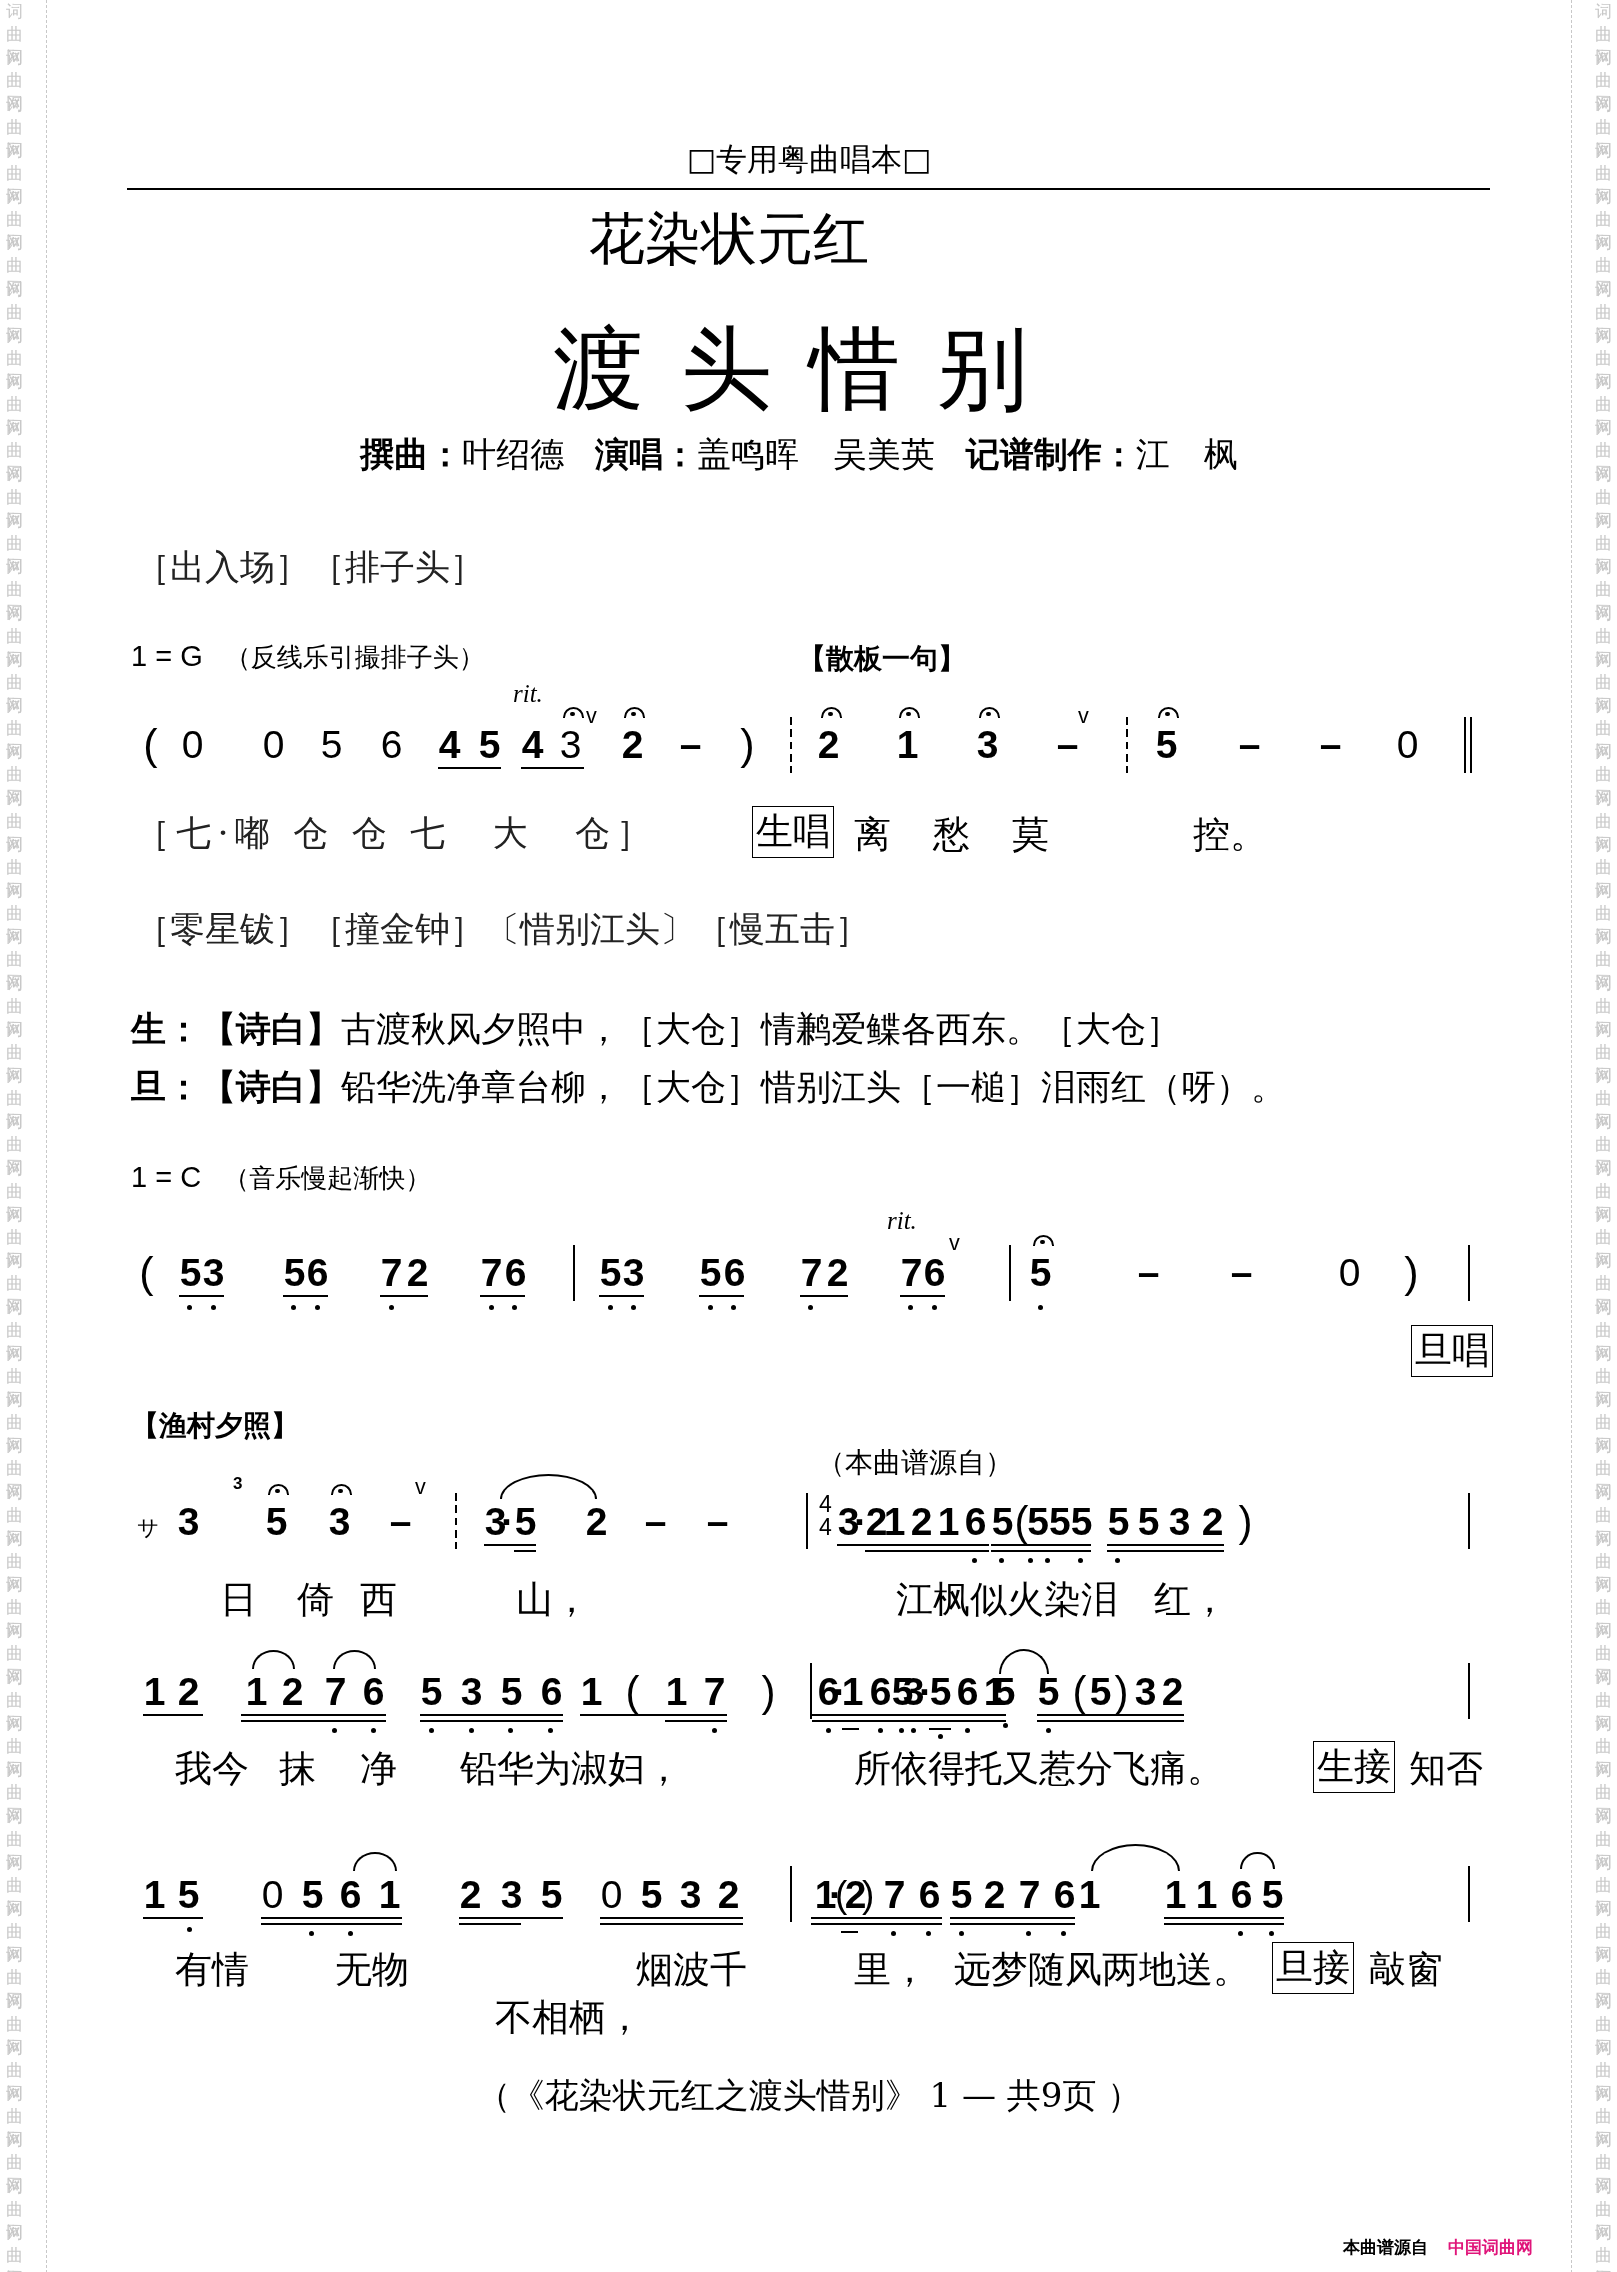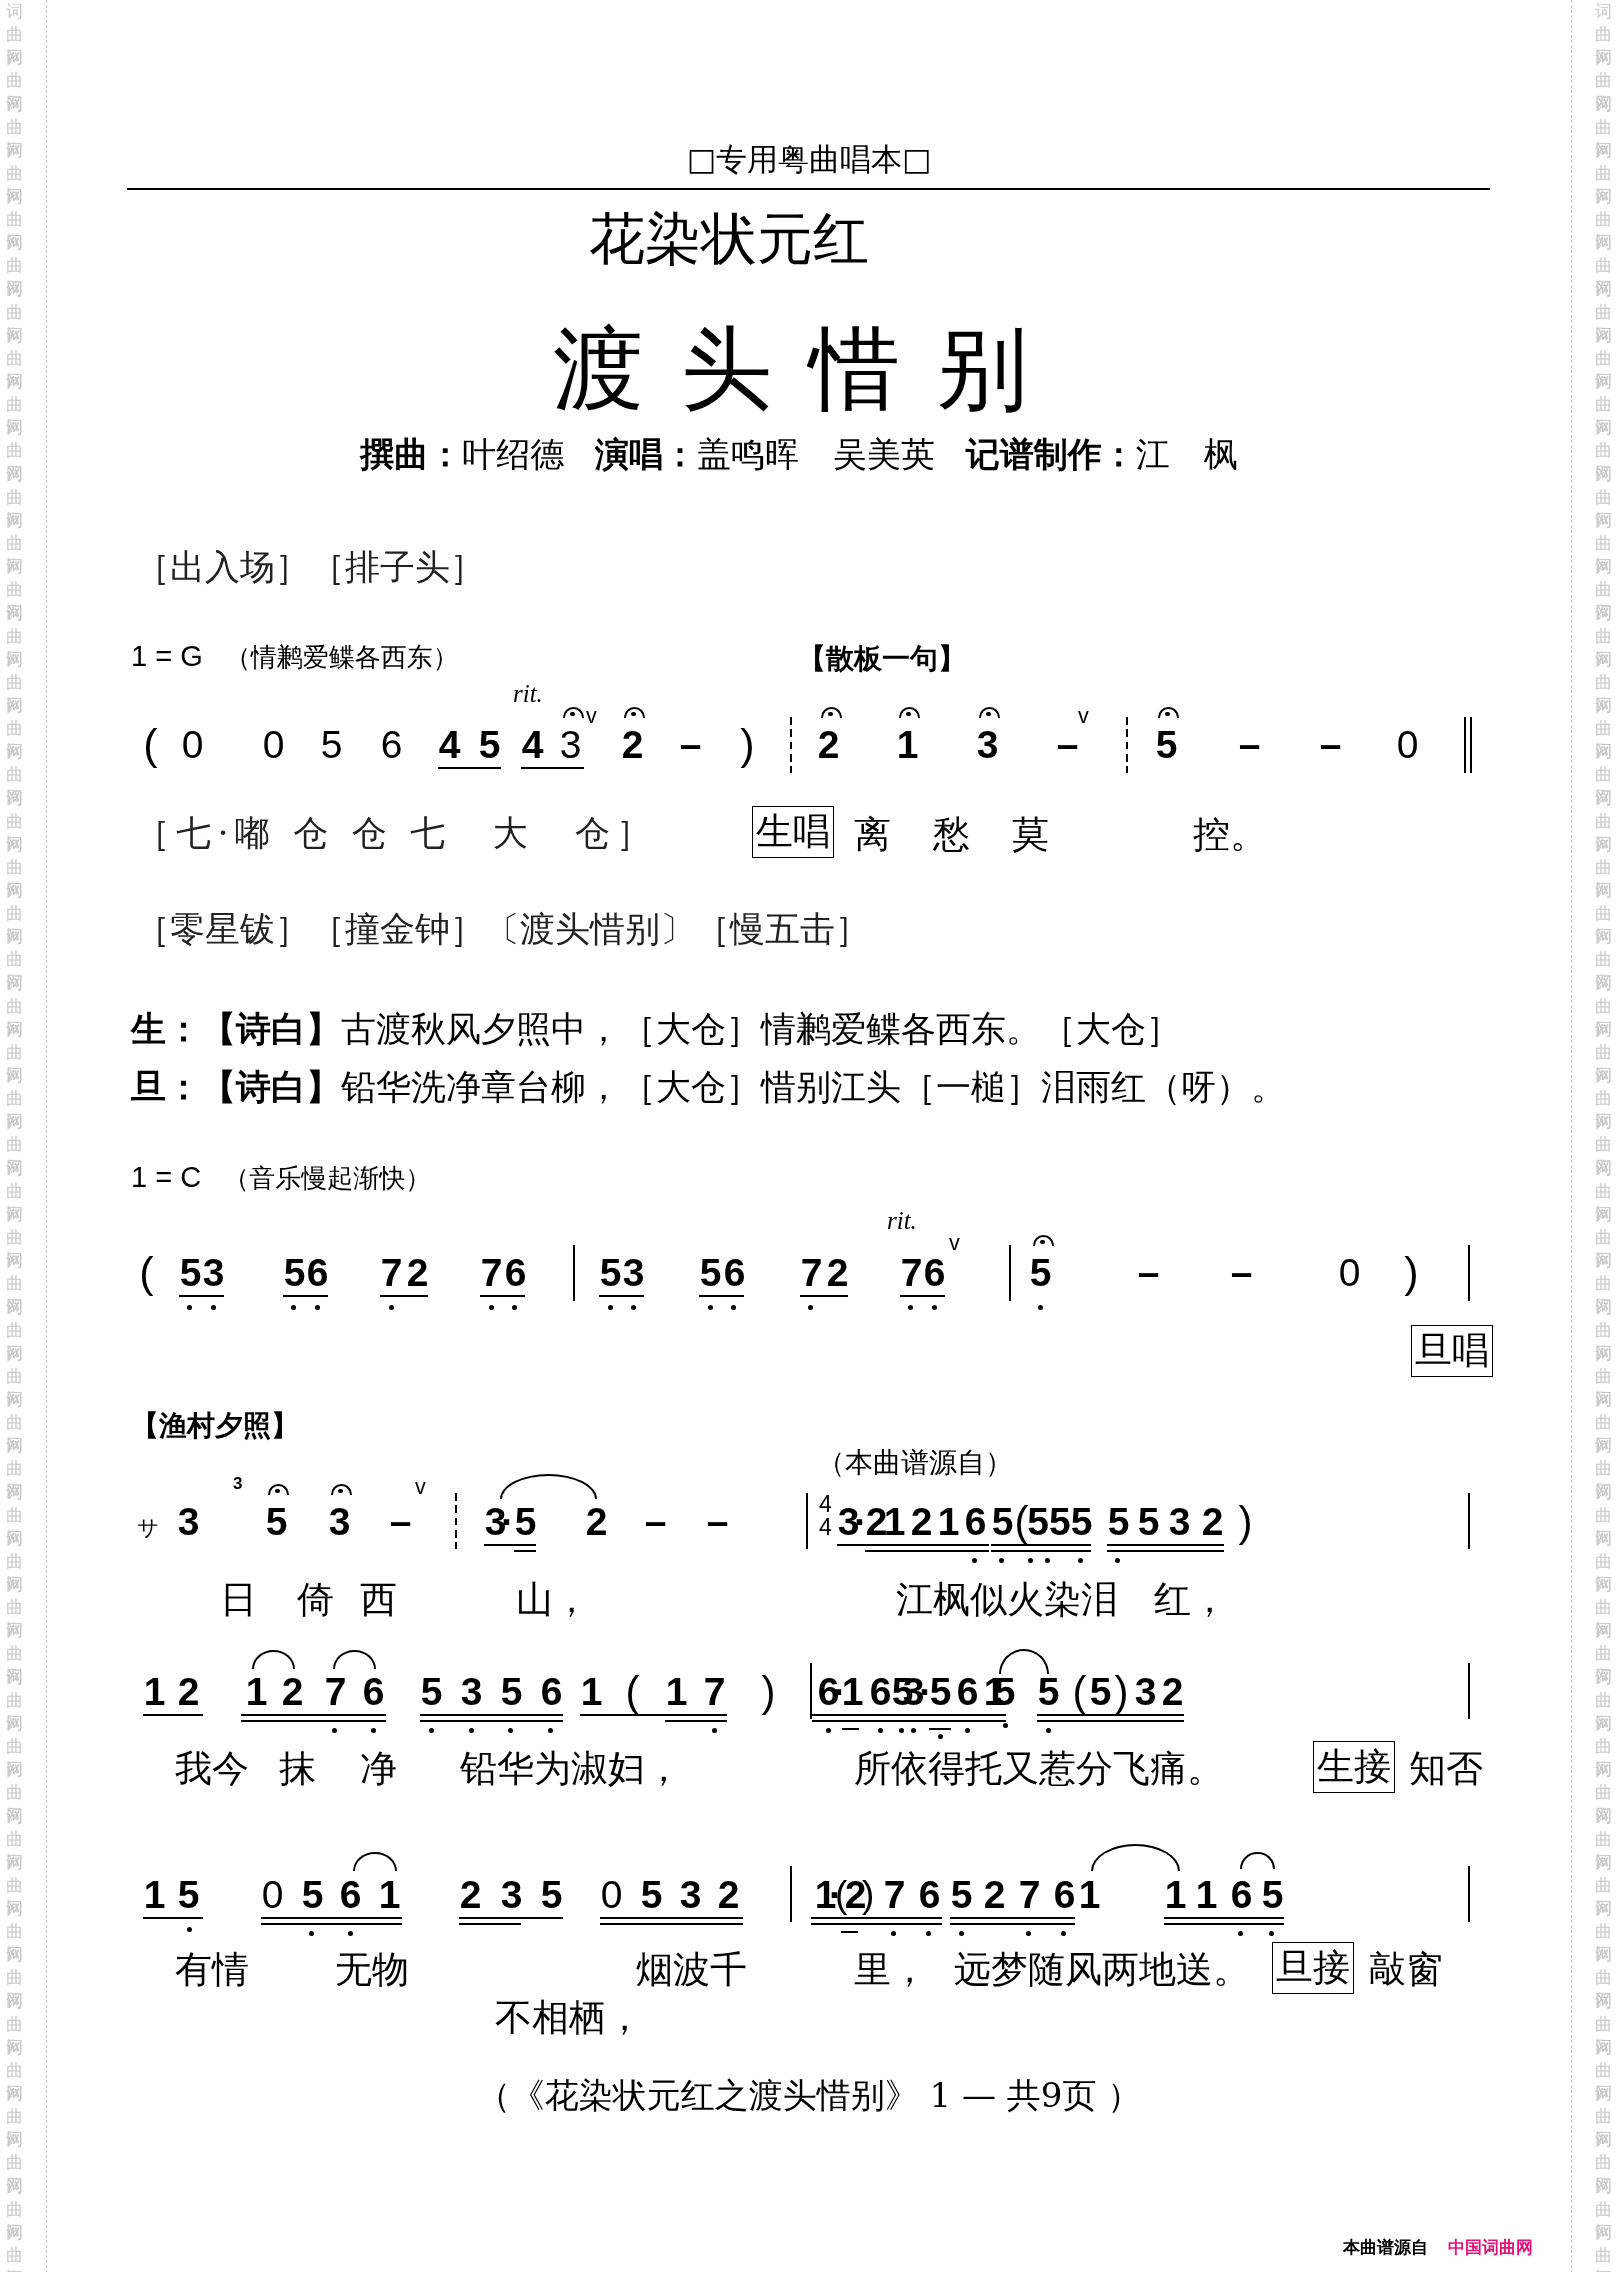--- a/index.html
+++ b/index.html
@@ -362,21 +362,21 @@
 <div class="abs title">渡头惜别</div>
 <div class="abs credits">
   <b>撰曲：</b><span>叶绍德</span>
   <b>演唱：</b><span>盖鸣晖　吴美英</span>
   <b>记谱制作：</b><span>江　枫</span>
 </div>
 
 <div class="abs bracket" style="left:135px;top:544px;">［出入场］［排子头］</div>
 <div class="abs keyline sans" style="left:131px;top:640px;">
   <span>1 = G</span>
-  <span style="margin-left:14px;font-size:26px;">（情鹣爱鲽各西东）</span>
+  <span style="margin-left:14px;font-size:26px;">（反线乐引撮排子头）</span>
 </div>
 <div class="abs section" style="left:798px;top:640px;font-size:28px;">【散板一句】</div>
 
 <div class="staff" style="top:725px;">
   <div class="rit" style="left:513px;top:-45px;">rit.</div>
   <div class="n light" style="left:139px;font-size:43px;">(</div>
   <div class="n light" style="left:181px;">0</div>
   <div class="n light" style="left:262px;">0</div>
   <div class="n light" style="left:320px;">5</div>
   <div class="n light" style="left:380px;">6</div>
@@ -411,21 +411,21 @@
   <div class="bar" style="left:1470px;top:-7.7px;height:56px;"></div>
 </div>
 
 <div class="abs bracket" style="left:135px;top:810px;letter-spacing:6.2px;">［七·嘟 仓 仓 七　大　仓］</div>
 <div class="abs lyr boxed" style="left:708px;top:806px;">生唱</div>
 <div class="abs lyr" style="left:810px;top:810px;">离</div>
 <div class="abs lyr" style="left:889px;top:810px;">愁</div>
 <div class="abs lyr" style="left:968px;top:810px;">莫</div>
 <div class="abs lyr" style="left:1149px;top:810px;">控。</div>
 
-<div class="abs bracket" style="left:135px;top:906px;">［零星钹］［撞金钟］〔渡头惜别〕［慢五击］</div>
+<div class="abs bracket" style="left:135px;top:906px;">［零星钹］［撞金钟］〔惜别江头〕［慢五击］</div>
 <div class="abs dialog" style="left:131px;top:1006px;">
   <b>生：</b><b>【诗白】</b><span>古渡秋风夕照中，［大仓］情鹣爱鲽各西东。［大仓］</span>
 </div>
 <div class="abs dialog" style="left:131px;top:1064px;">
   <b>旦：</b><b>【诗白】</b><span>铅华洗净章台柳，［大仓］惜别江头［一槌］泪雨红（呀）。</span>
 </div>
 
 <div class="abs keyline sans" style="left:131px;top:1161px;">
   <span>1 = C</span>
   <span style="margin-left:14px;font-size:26px;">（音乐慢起渐快）</span>

